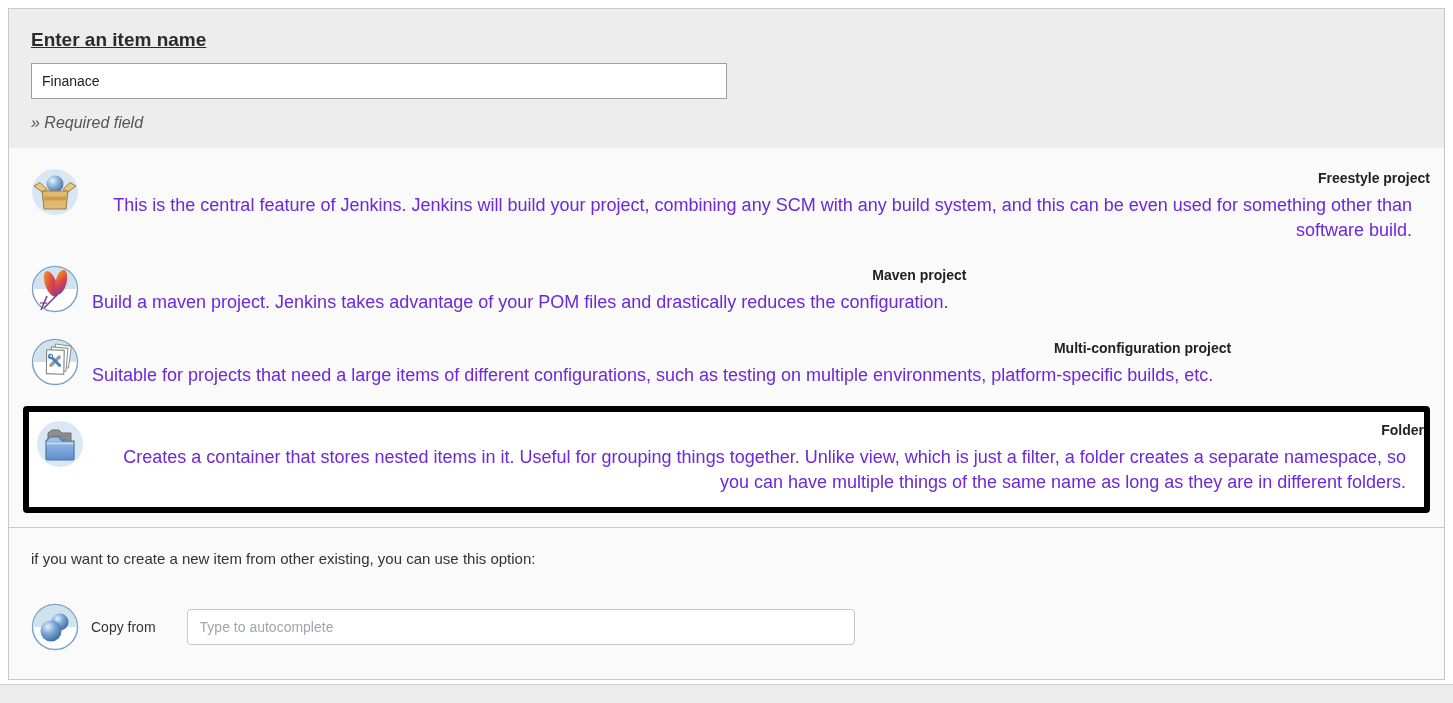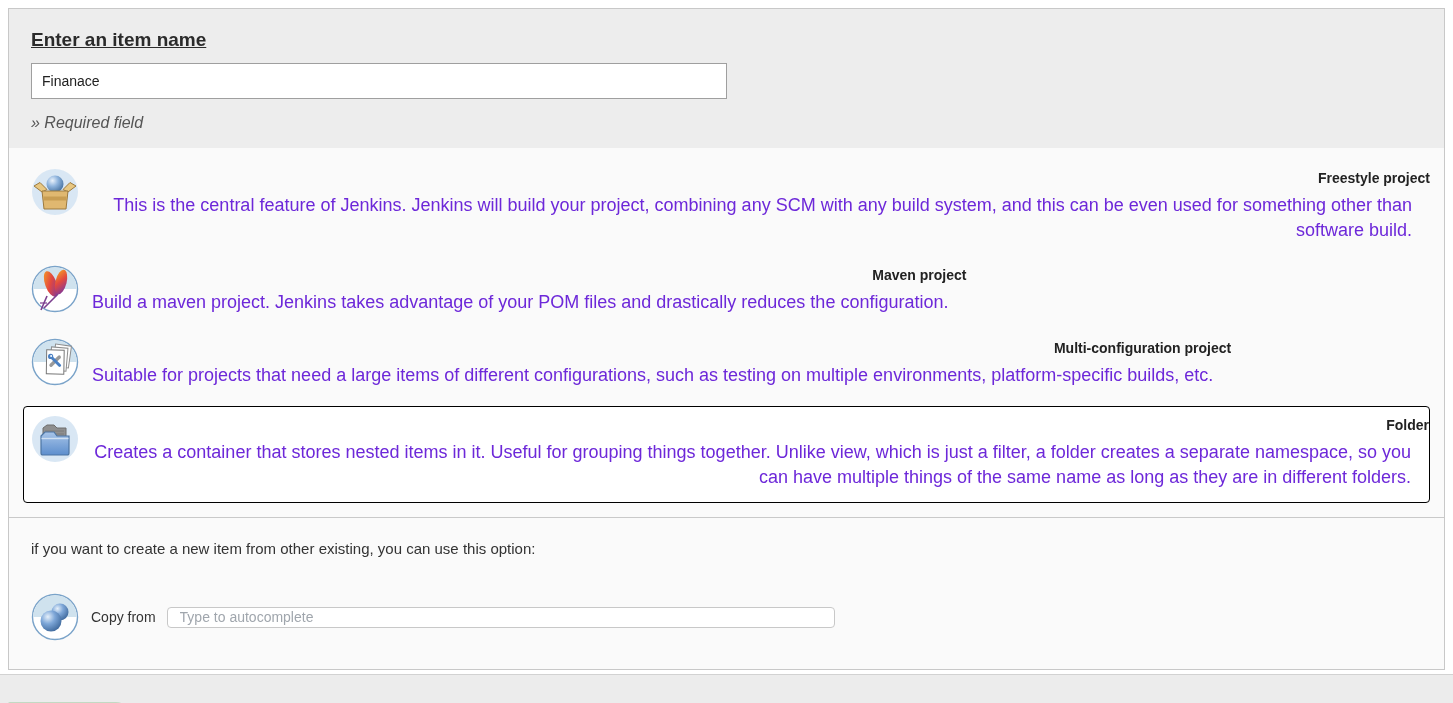--- a/index.html
+++ b/index.html
@@ -56,21 +56,21 @@
     display: flex;
     align-items: flex-start;
     padding: 4px 14px 10px 22px;
     margin-bottom: 8px;
     cursor: pointer;
     text-align: right;
   }
   .item-row.selected {
     margin: 0 14px 8px 14px;
     padding: 8px 0 12px 7px;
-    border: 1px solid #000000;
+    border: 6px solid #000000;
     border-radius: 4px;
     background: #ffffff;
   }
   .item-icon {
     flex: 0 0 48px;
     width: 48px; height: 48px;
     margin-right: 13px;
   }
   .item-text { padding-top: 2px; }
   .item-title {
@@ -93,24 +93,24 @@
     border-top: 1px solid #c9c9c9;
     padding: 22px 22px 28px 22px;
   }
   .copy-hint {
     font-size: 15px;
     color: #333;
     margin-bottom: 36px;
   }
   .copy-row { display: flex; align-items: center; }
   .copy-icon { flex: 0 0 48px; width: 48px; height: 48px; margin-right: 12px; }
-  .copy-label { font-size: 14px; color: #333; margin-right: 11px; }
+  .copy-label { font-size: 14px; color: #333; margin-right: 31px; }
   .copy-input {
     width: 668px;
-    height: 21px;
+    height: 36px;
     border: 1px solid #c8c8c8;
     border-radius: 4px;
     background: #fff;
     font-family: "Liberation Sans", sans-serif;
     font-size: 14px;
     padding: 0 12px;
     color: #333;
     outline: none;
   }
   .copy-input::placeholder { color: #a0a6ad; opacity: 1; }

